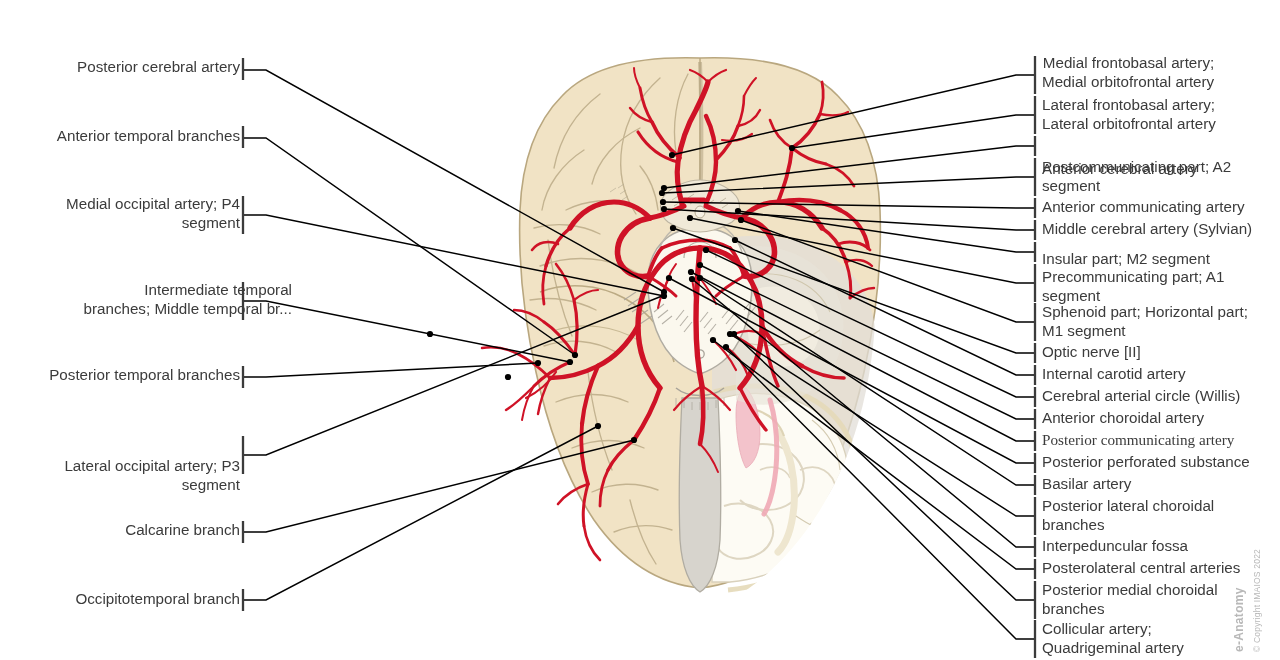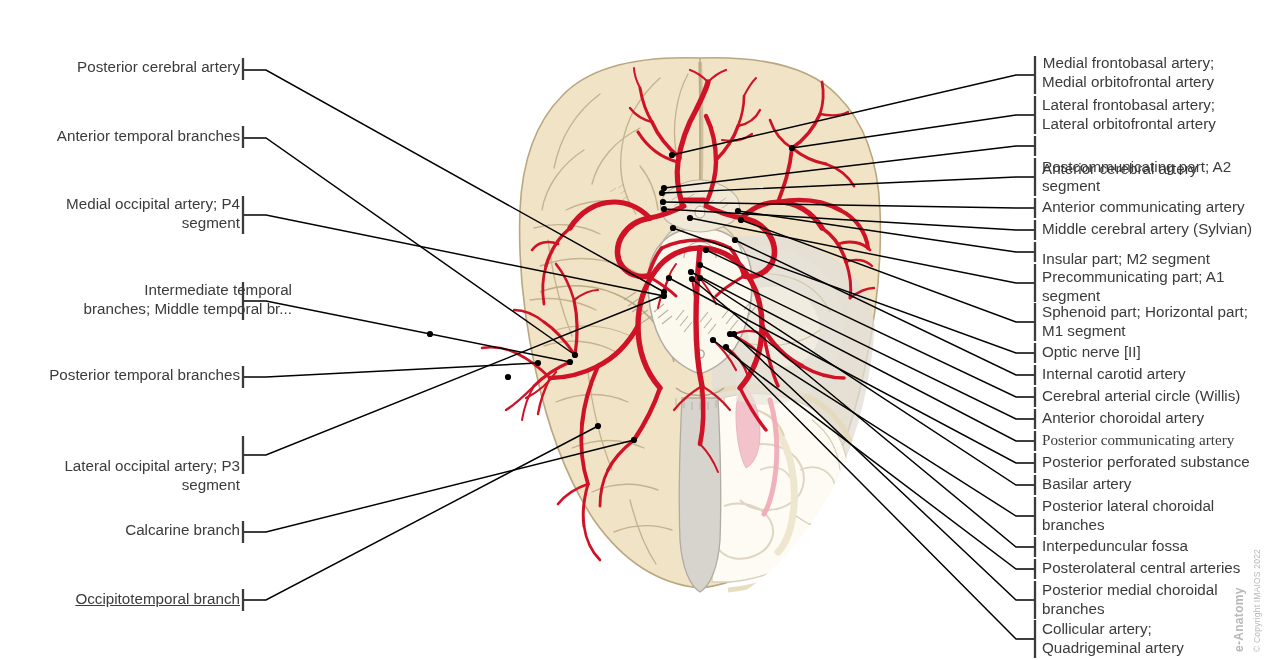--- a/index.html
+++ b/index.html
@@ -471,21 +471,21 @@
       <div class="label label-left" style="left: 52px; top: 58px; width: 188px;">Posterior cerebral artery</div>
       <div class="label label-left" style="left: 28px; top: 127px; width: 212px;">Anterior temporal branches</div>
       <div class="label label-left" style="left: 38px; top: 195px; width: 202px;">Medial occipital artery; P4
 segment</div>
       <div class="label label-left" style="left: 0px; top: 281px; width: 292px;">Intermediate temporal
 branches; Middle temporal br...</div>
       <div class="label label-left" style="left: 28px; top: 366px; width: 212px;">Posterior temporal branches</div>
       <div class="label label-left" style="left: 38px; top: 435px; width: 202px; margin-top: 22px;">Lateral occipital artery; P3
 segment</div>
       <div class="label label-left" style="left: 110px; top: 521px; width: 130px;">Calcarine branch</div>
-      <div class="label label-left" style="left: 53px; top: 590px; width: 187px; text-decoration: underline;">Occipitotemporal branch</div>
+      <div class="label label-left" style="left: 53px; top: 590px; width: 187px;">Occipitotemporal branch</div>
     </div>
 
   <div id="right-label-layer">
       <div class="label label-right" style="left: 1042px; top: 54px; text-align: right;">Medial frontobasal artery;
 Medial orbitofrontal artery</div>
       <div class="label label-right" style="left: 1042px; top: 96px;">Lateral frontobasal artery;
 Lateral orbitofrontal artery</div>
       <div class="label label-right" style="left: 1042px; top: 136px; margin-top: 24px;">Anterior cerebral artery</div>
       <div class="label label-right" style="left: 1042px; top: 158px;">Postcommunicating part; A2
 segment</div>

